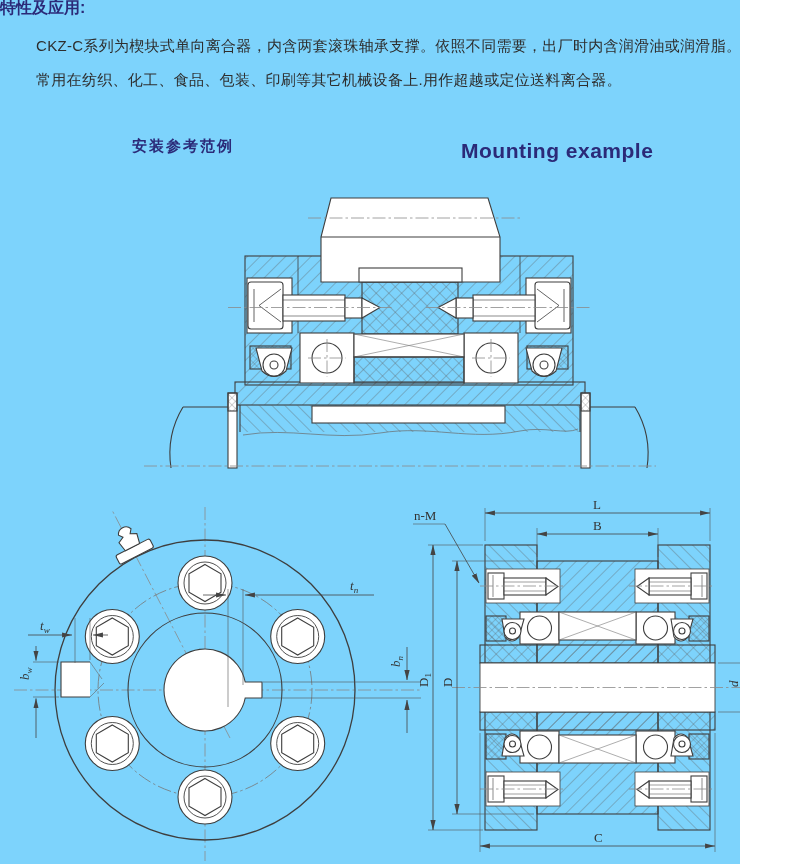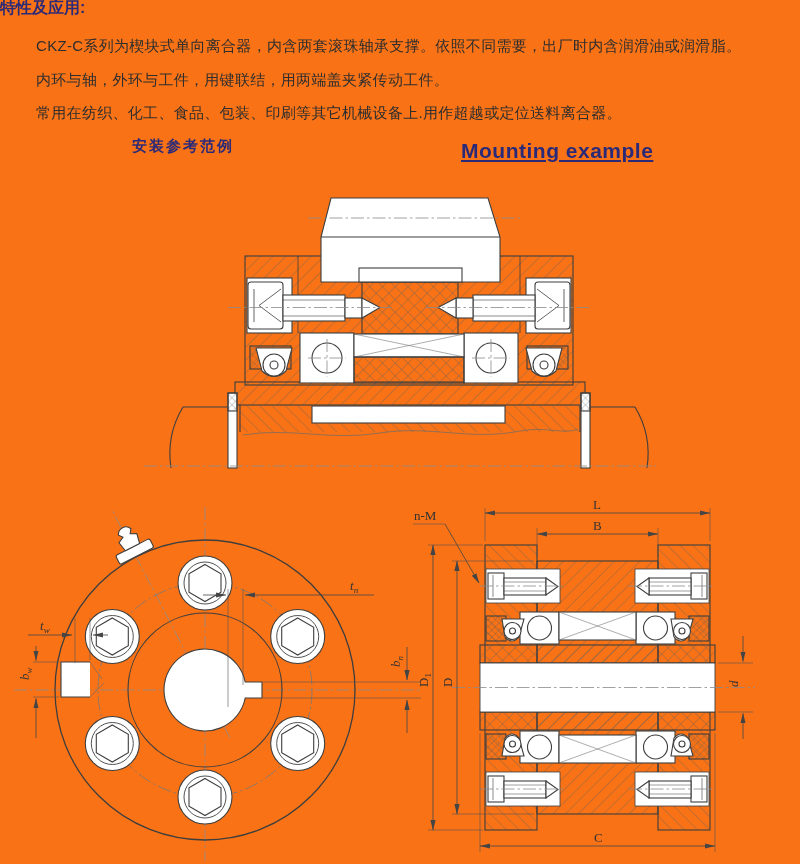--- a/index.html
+++ b/index.html
@@ -1,38 +1,37 @@
 <!DOCTYPE html>
 <html><head>
 <meta charset="utf-8">
 <style>
   html,body{margin:0;padding:0;background:#fff;}
-  .page{position:relative;width:800px;height:864px;background:#f97316;overflow:hidden;
+  .page{position:relative;width:740px;height:864px;background:#7dd3fc;overflow:hidden;
         font-family:"Liberation Sans",sans-serif;}
   .page-title{position:absolute;left:0px;top:-2px;font-size:16px;font-weight:bold;color:#2b2a78;}
   .intro{position:absolute;left:36px;top:29px;width:762px;font-size:15px;line-height:33.5px;
          color:#2e2e2e;letter-spacing:0.3px;}
   .fig-title{position:absolute;font-weight:bold;color:#2b2a78;}
   .fig-title.zh{left:132px;top:137px;font-size:15px;letter-spacing:2px;}
-  .fig-title.en{left:461px;top:139px;font-size:21px;letter-spacing:0.5px;text-decoration:underline;}
+  .fig-title.en{left:461px;top:139px;font-size:21px;letter-spacing:0.5px;}
   svg{position:absolute;overflow:visible;}
   svg text{font-family:"Liberation Serif",serif;font-size:13px;fill:#333;}
   text.it{font-style:italic;}
   tspan.sub{font-size:9px;}
 </style>
 </head>
 <body>
 
 <div class="page">
 
   <div class="page-title">特性及应用:</div>
 
   <div class="intro">
     <div>CKZ-C系列为楔块式单向离合器，内含两套滚珠轴承支撑。依照不同需要，出厂时内含润滑油或润滑脂。</div>
-    <div>内环与轴，外环与工件，用键联结，用两端盖夹紧传动工件。</div>
     <div>常用在纺织、化工、食品、包装、印刷等其它机械设备上.用作超越或定位送料离合器。</div>
   </div>
 
   <div class="fig-title zh">安装参考范例</div>
   <div class="fig-title en">Mounting example</div>
 
   <svg style="left:140px;top:185px" width="520" height="305" viewBox="0 0 520 305">
     <defs>
       <pattern id="h1a" patternUnits="userSpaceOnUse" width="9" height="9" patternTransform="rotate(45)">
         <line x1="0" y1="0" x2="0" y2="9" stroke="#5d5d5d" stroke-width="0.7"></line>

